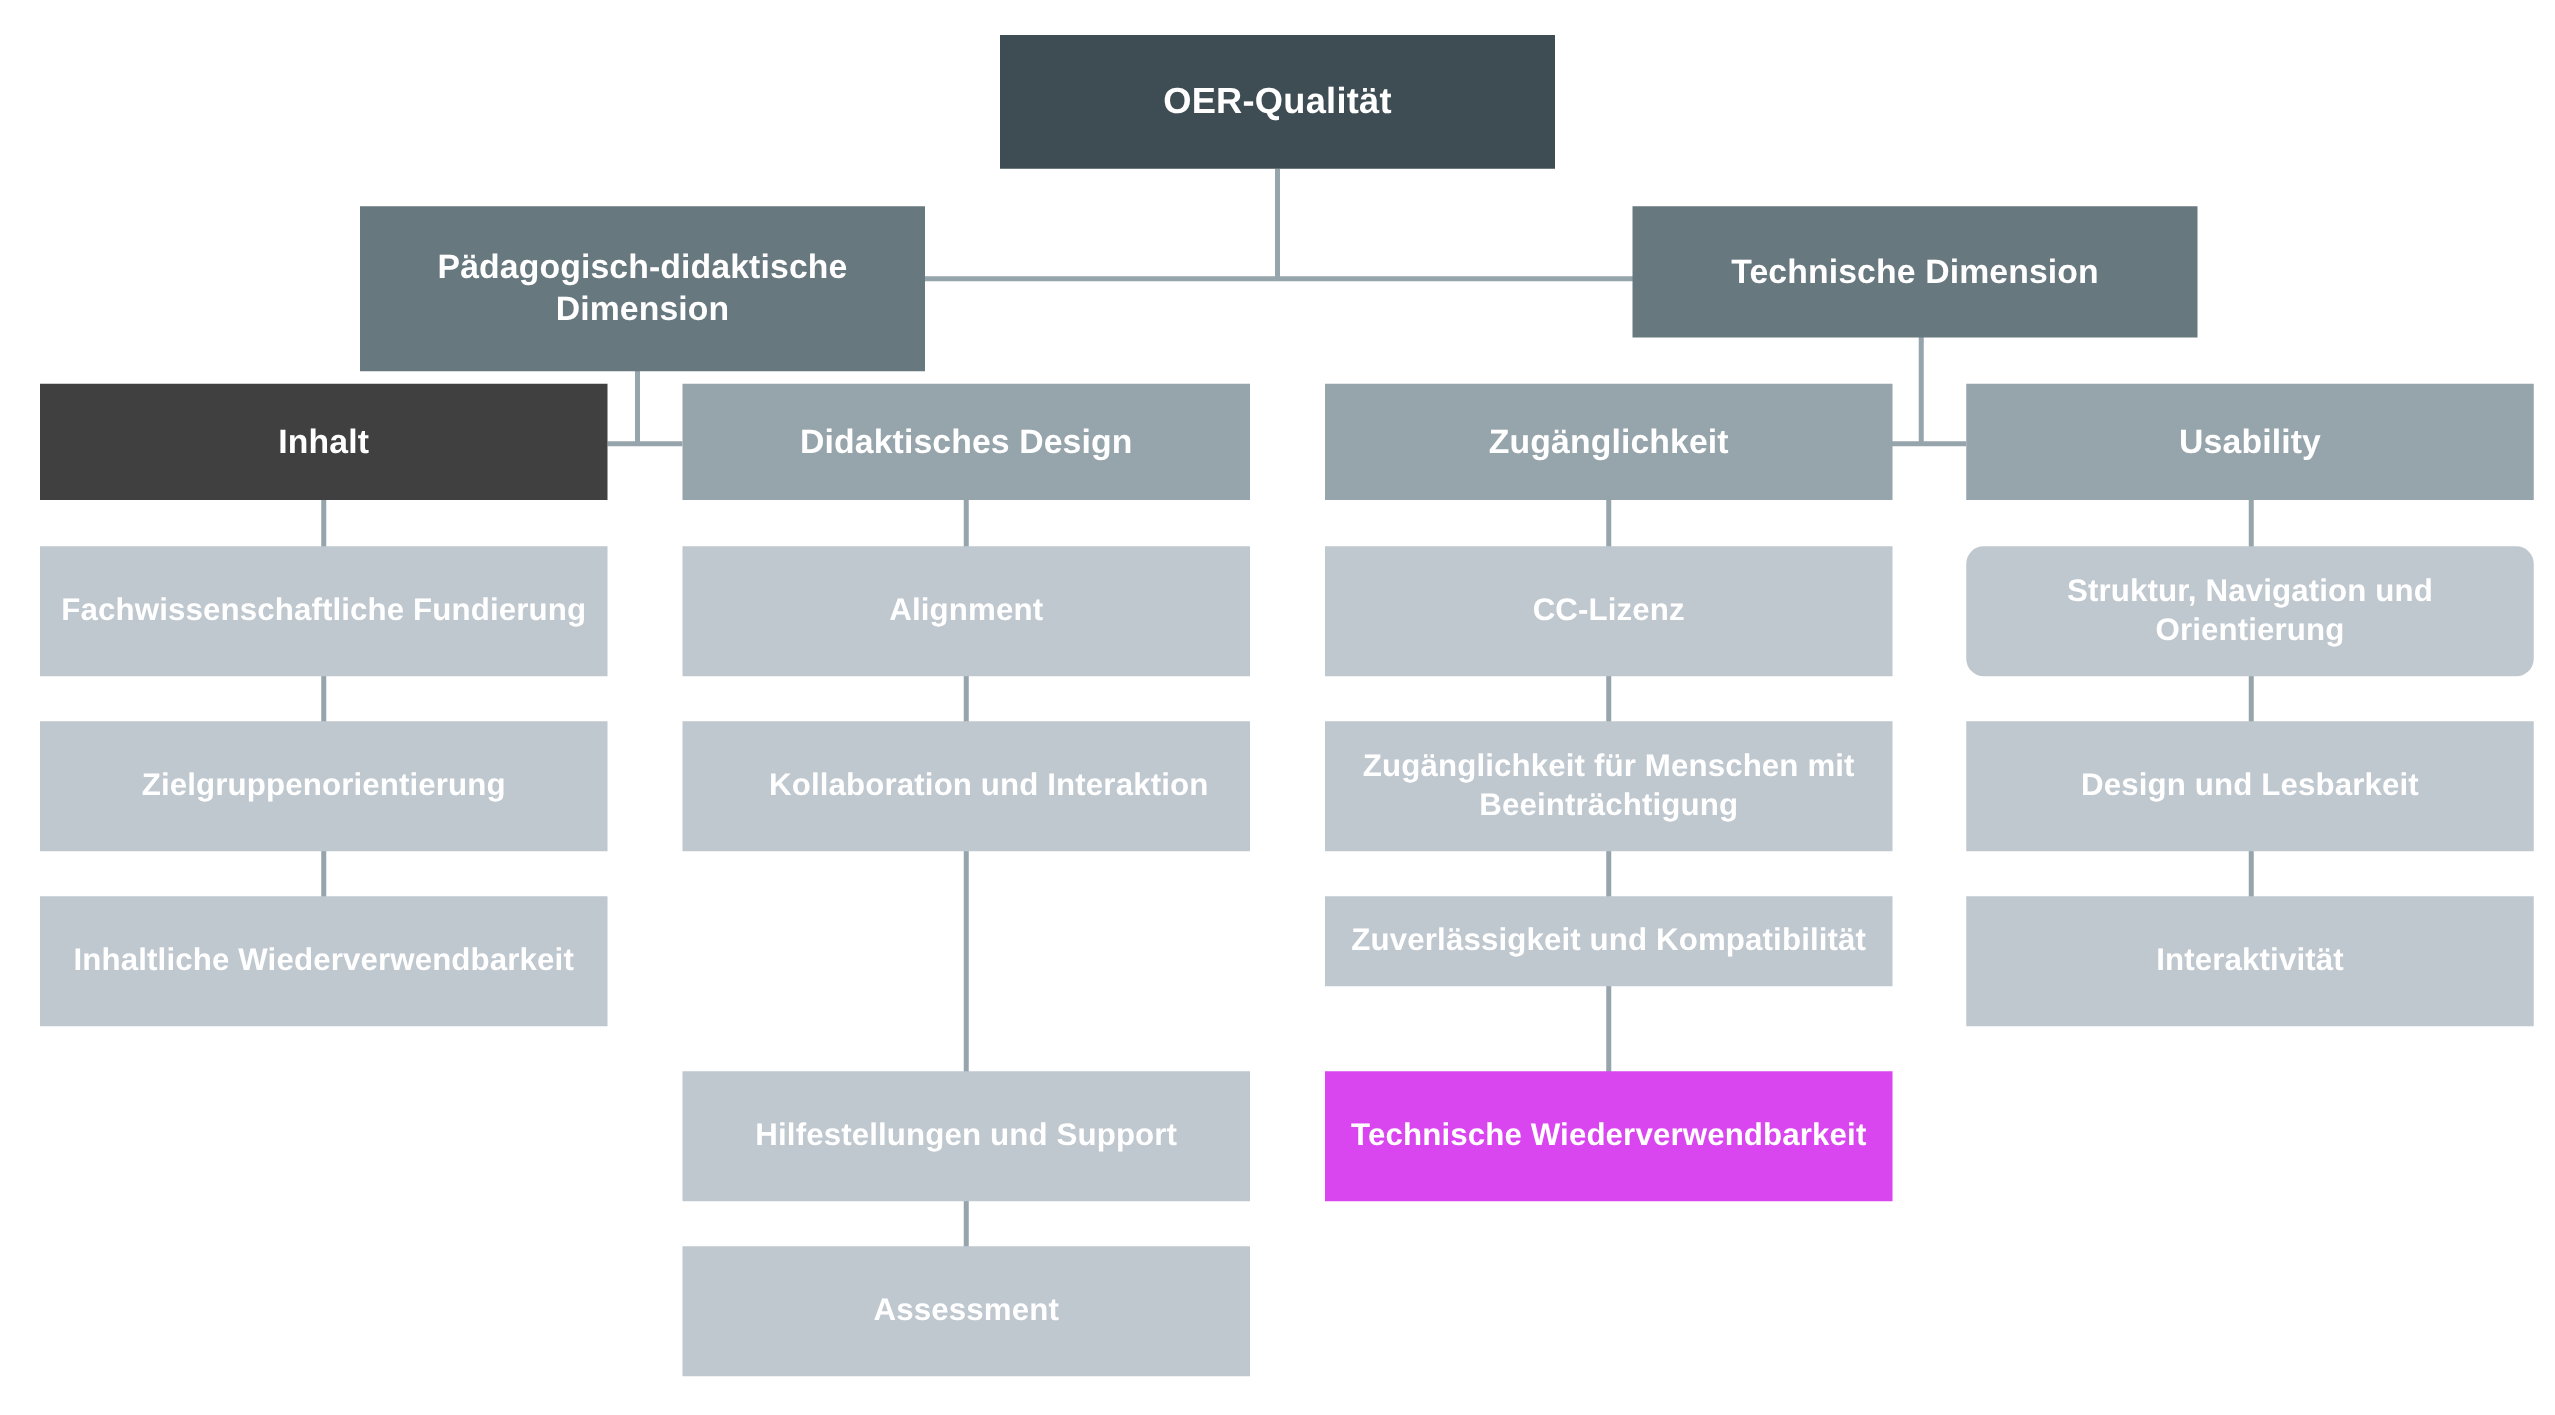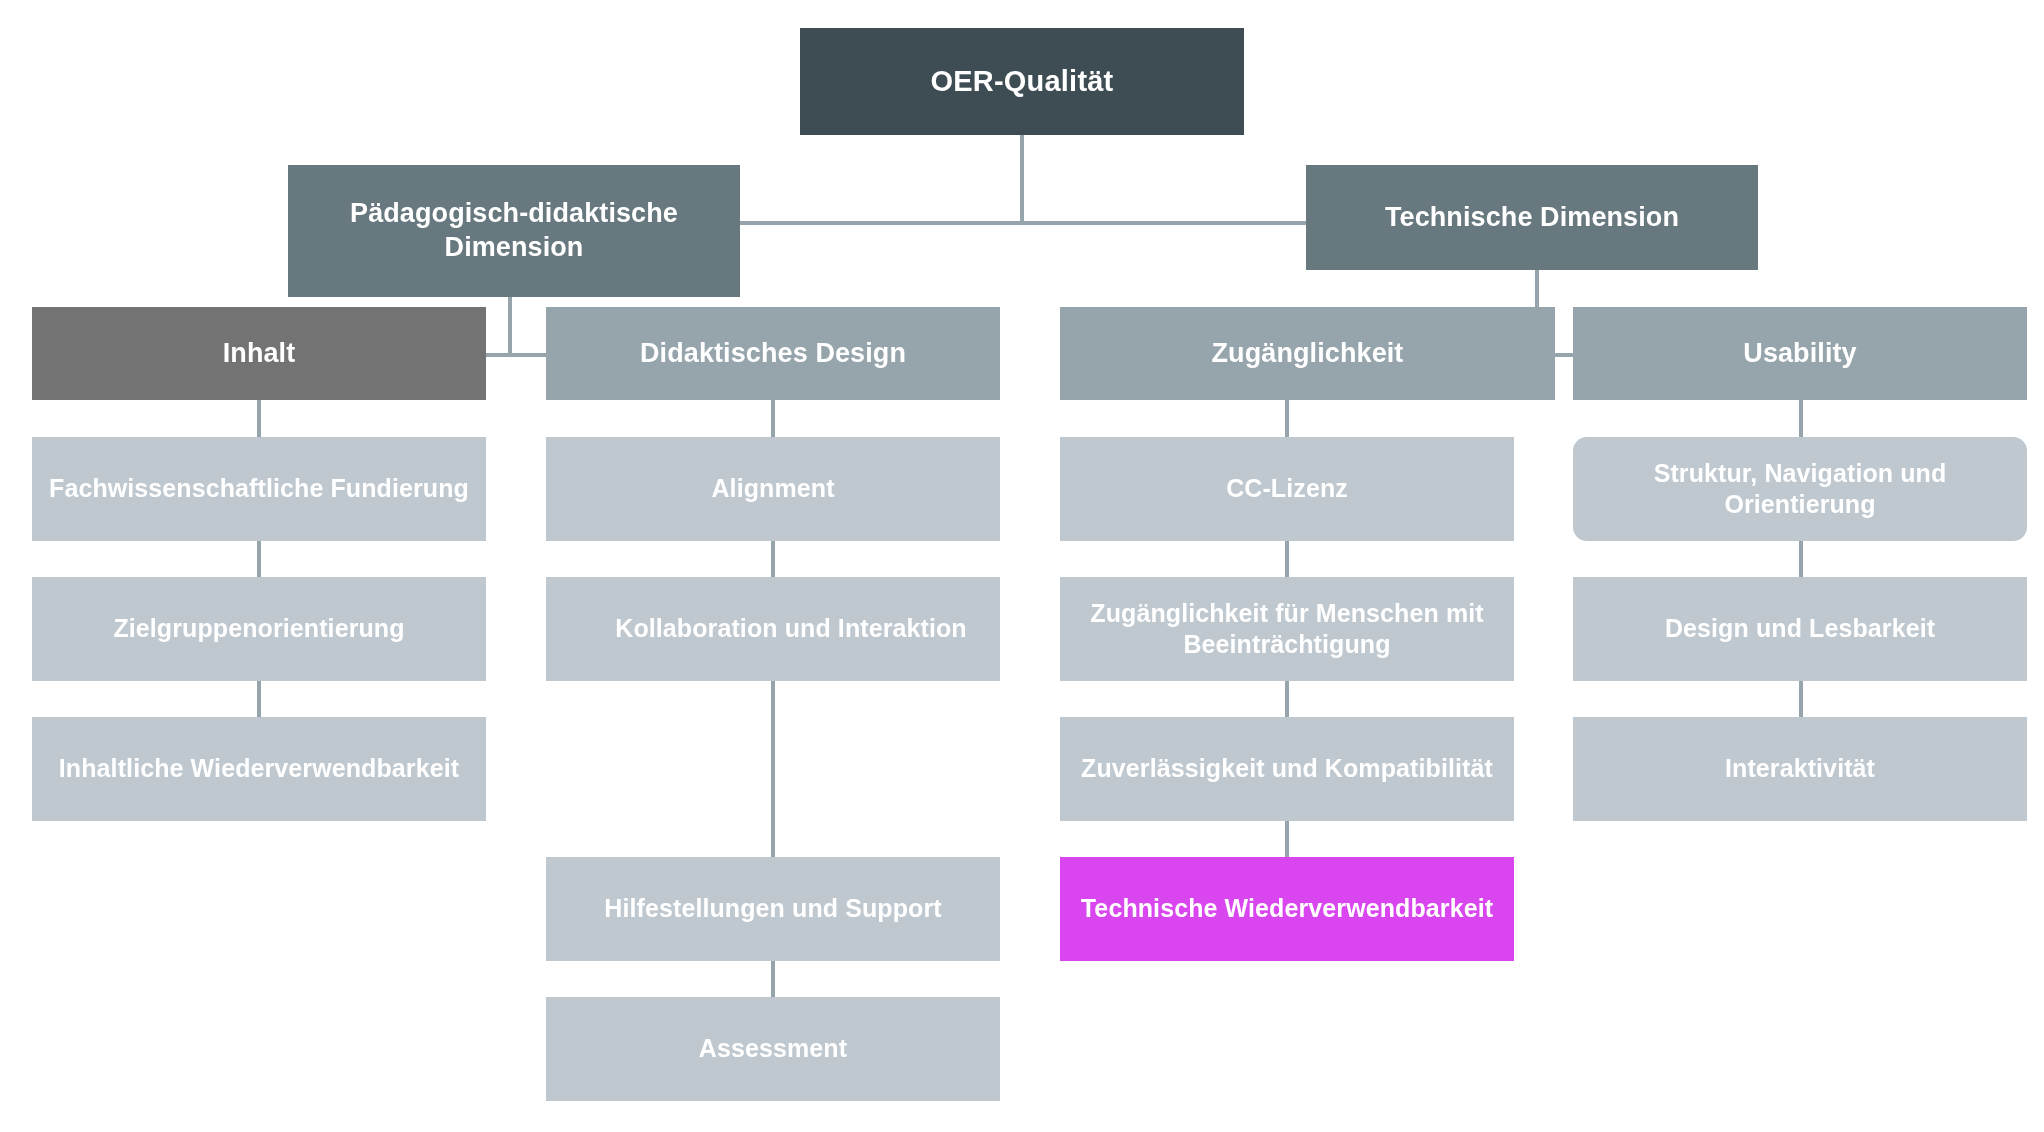--- a/index.html
+++ b/index.html
@@ -91,27 +91,27 @@
     <span>OER-Qualität</span>
   </div>
 
   <div class="node node-dim" style="left: 288px; top: 165px; width: 452px; height: 132px; background: rgb(103, 120, 127); color: rgb(255, 255, 255);">
     <span>Pädagogisch-didaktische Dimension</span>
   </div>
   <div class="node node-dim" style="left: 1306px; top: 165px; width: 452px; height: 105px; background: rgb(103, 120, 127); color: rgb(255, 255, 255);">
     <span>Technische Dimension</span>
   </div>
 
-  <div class="node node-cat" style="left: 32px; top: 307px; width: 454px; height: 93px; background: #737373; color: rgb(255, 255, 255);">
+  <div class="node node-cat" style="left: 32px; top: 307px; width: 454px; height: 93px; background: #404040; color: rgb(255, 255, 255);">
     <span>Inhalt</span>
   </div>
   <div class="node node-cat" style="left: 546px; top: 307px; width: 454px; height: 93px; background: rgb(150, 164, 172); color: rgb(255, 255, 255);">
     <span>Didaktisches Design</span>
   </div>
-  <div class="node node-cat" style="left: 1060px; top: 307px; width: 495px; height: 93px; background: rgb(150, 164, 172); color: rgb(255, 255, 255);">
+  <div class="node node-cat" style="left: 1060px; top: 307px; width: 454px; height: 93px; background: rgb(150, 164, 172); color: rgb(255, 255, 255);">
     <span>Zugänglichkeit</span>
   </div>
   <div class="node node-cat" style="left: 1573px; top: 307px; width: 454px; height: 93px; background: rgb(150, 164, 172); color: rgb(255, 255, 255);">
     <span>Usability</span>
   </div>
 
   <div class="node node-leaf" style="left: 32px; top: 437px; width: 454px; height: 104px; background: rgb(191, 199, 207); color: rgb(255, 255, 255);">
     <span>Fachwissenschaftliche Fundierung</span>
   </div>
   <div class="node node-leaf" style="left: 32px; top: 577px; width: 454px; height: 104px; background: rgb(191, 199, 207); color: rgb(255, 255, 255);">
@@ -133,21 +133,21 @@
   <div class="node node-leaf" style="left: 546px; top: 997px; width: 454px; height: 104px; background: rgb(191, 199, 207); color: rgb(255, 255, 255);">
     <span>Assessment</span>
   </div>
 
   <div class="node node-leaf" style="left: 1060px; top: 437px; width: 454px; height: 104px; background: rgb(191, 199, 207); color: rgb(255, 255, 255);">
     <span>CC-Lizenz</span>
   </div>
   <div class="node node-leaf" style="left: 1060px; top: 577px; width: 454px; height: 104px; background: rgb(191, 199, 207); color: rgb(255, 255, 255);">
     <span>Zugänglichkeit für Menschen mit Beeinträchtigung</span>
   </div>
-  <div class="node node-leaf" style="left: 1060px; top: 717px; width: 454px; height: 104px; background: rgb(191, 199, 207); color: rgb(255, 255, 255);">
+  <div class="node node-leaf" style="left: 1060px; top: 717px; width: 454px; height: 72px; background: rgb(191, 199, 207); color: rgb(255, 255, 255);">
     <span>Zuverlässigkeit und Kompatibilität</span>
   </div>
   <div class="node node-leaf" style="left: 1060px; top: 857px; width: 454px; height: 104px; background: #d946ef; color: rgb(255, 255, 255);">
     <span>Technische Wiederverwendbarkeit</span>
   </div>
 
   <div class="node node-leaf" style="left: 1573px; top: 437px; width: 454px; height: 104px; background: rgb(191, 199, 207); color: rgb(255, 255, 255); border-radius: 14px;">
     <span>Struktur, Navigation und Orientierung</span>
   </div>
   <div class="node node-leaf" style="left: 1573px; top: 717px; width: 454px; height: 104px; background: rgb(191, 199, 207); color: rgb(255, 255, 255);">

